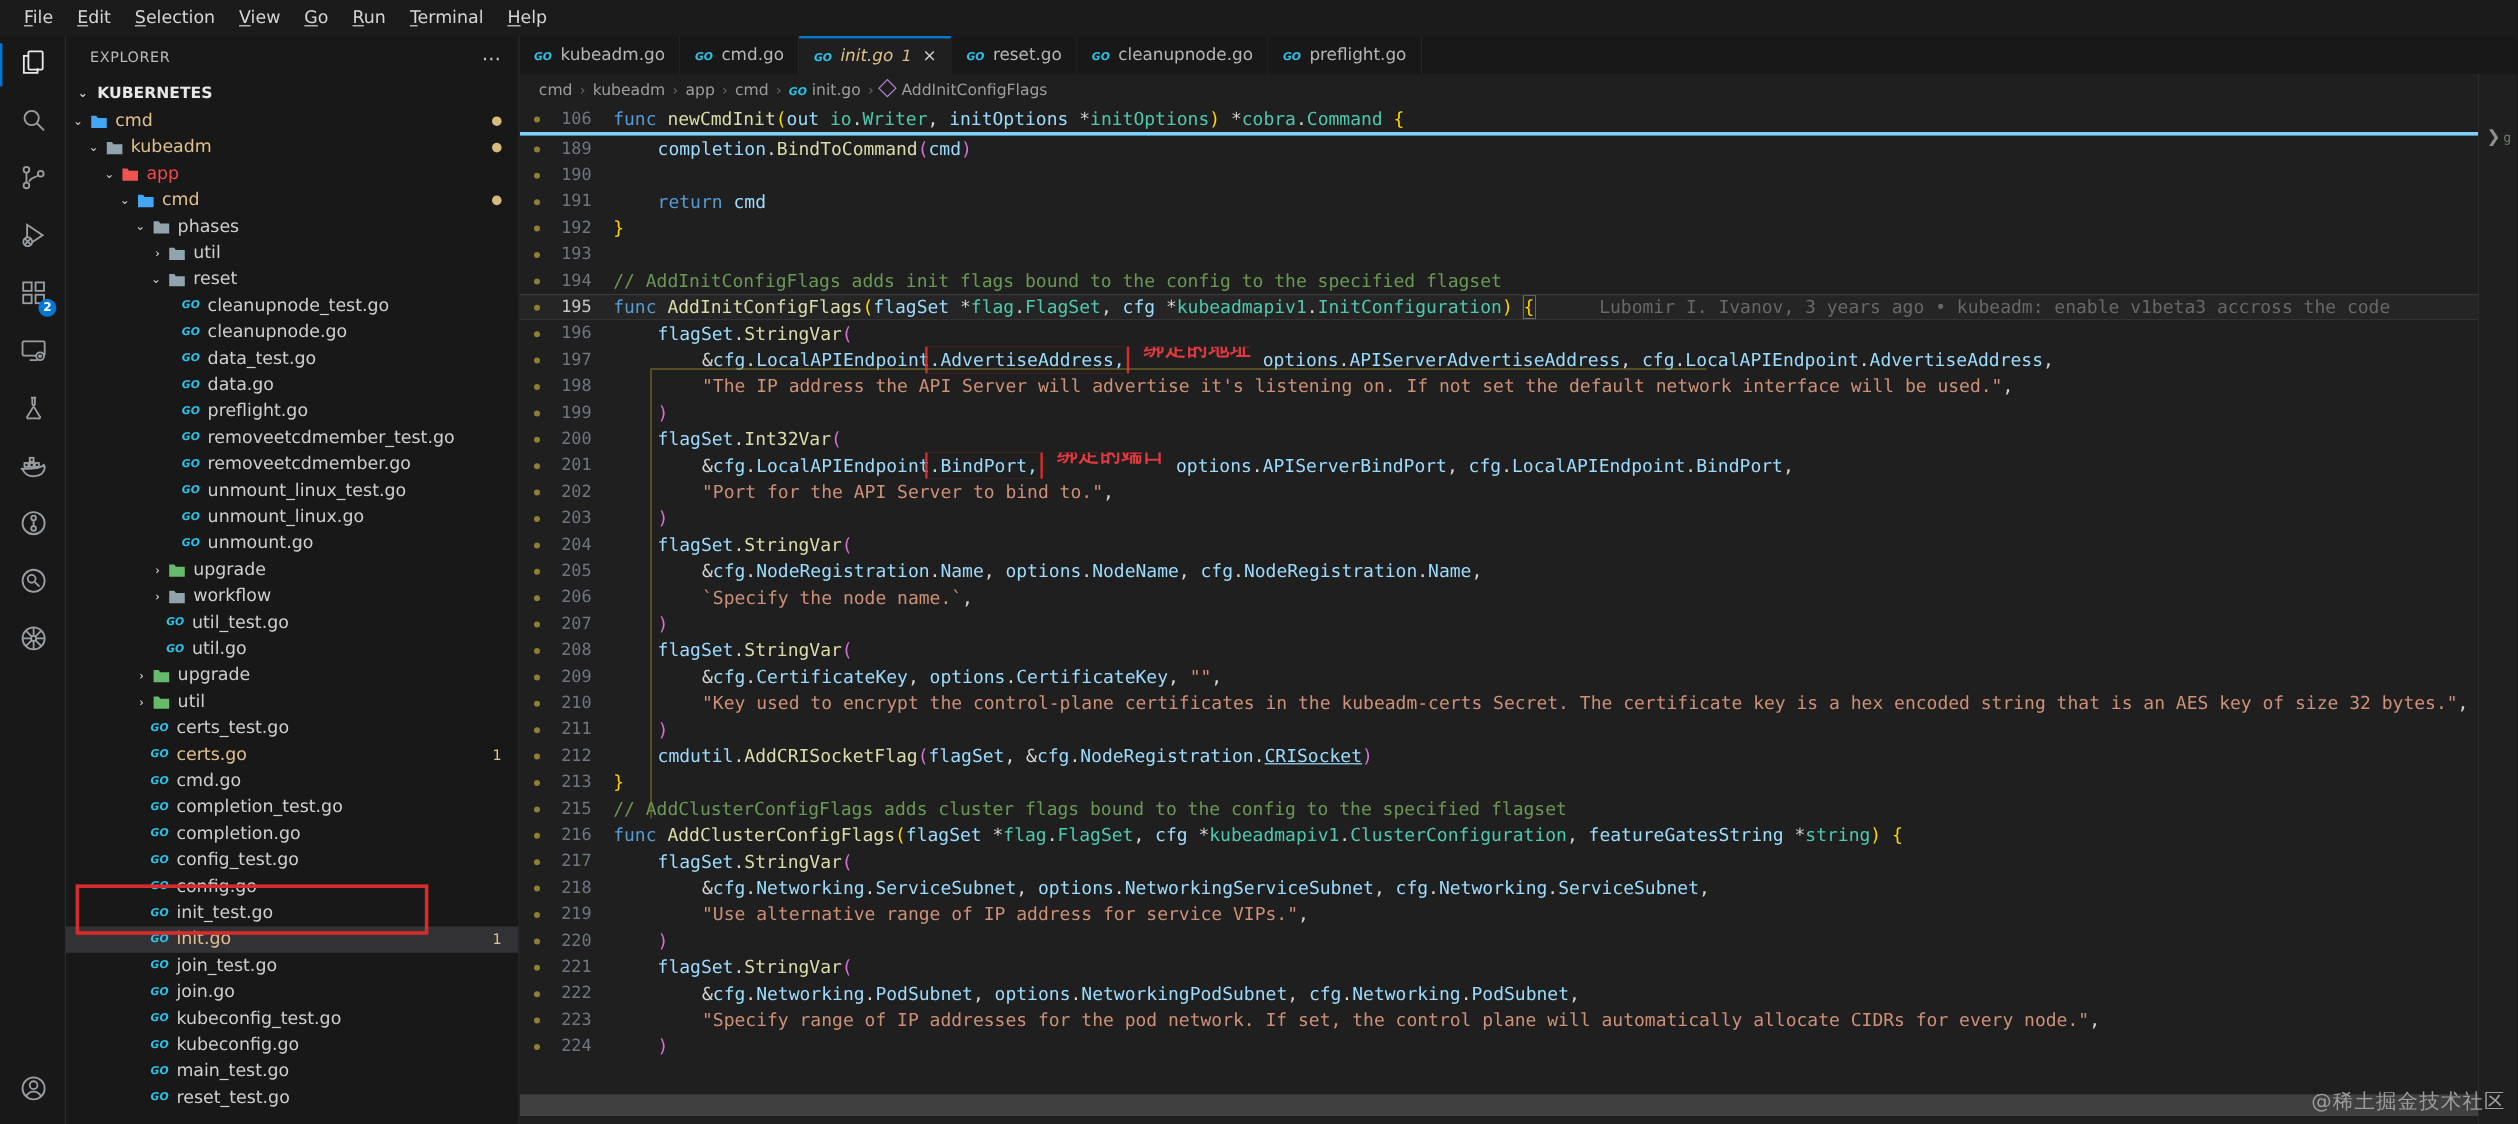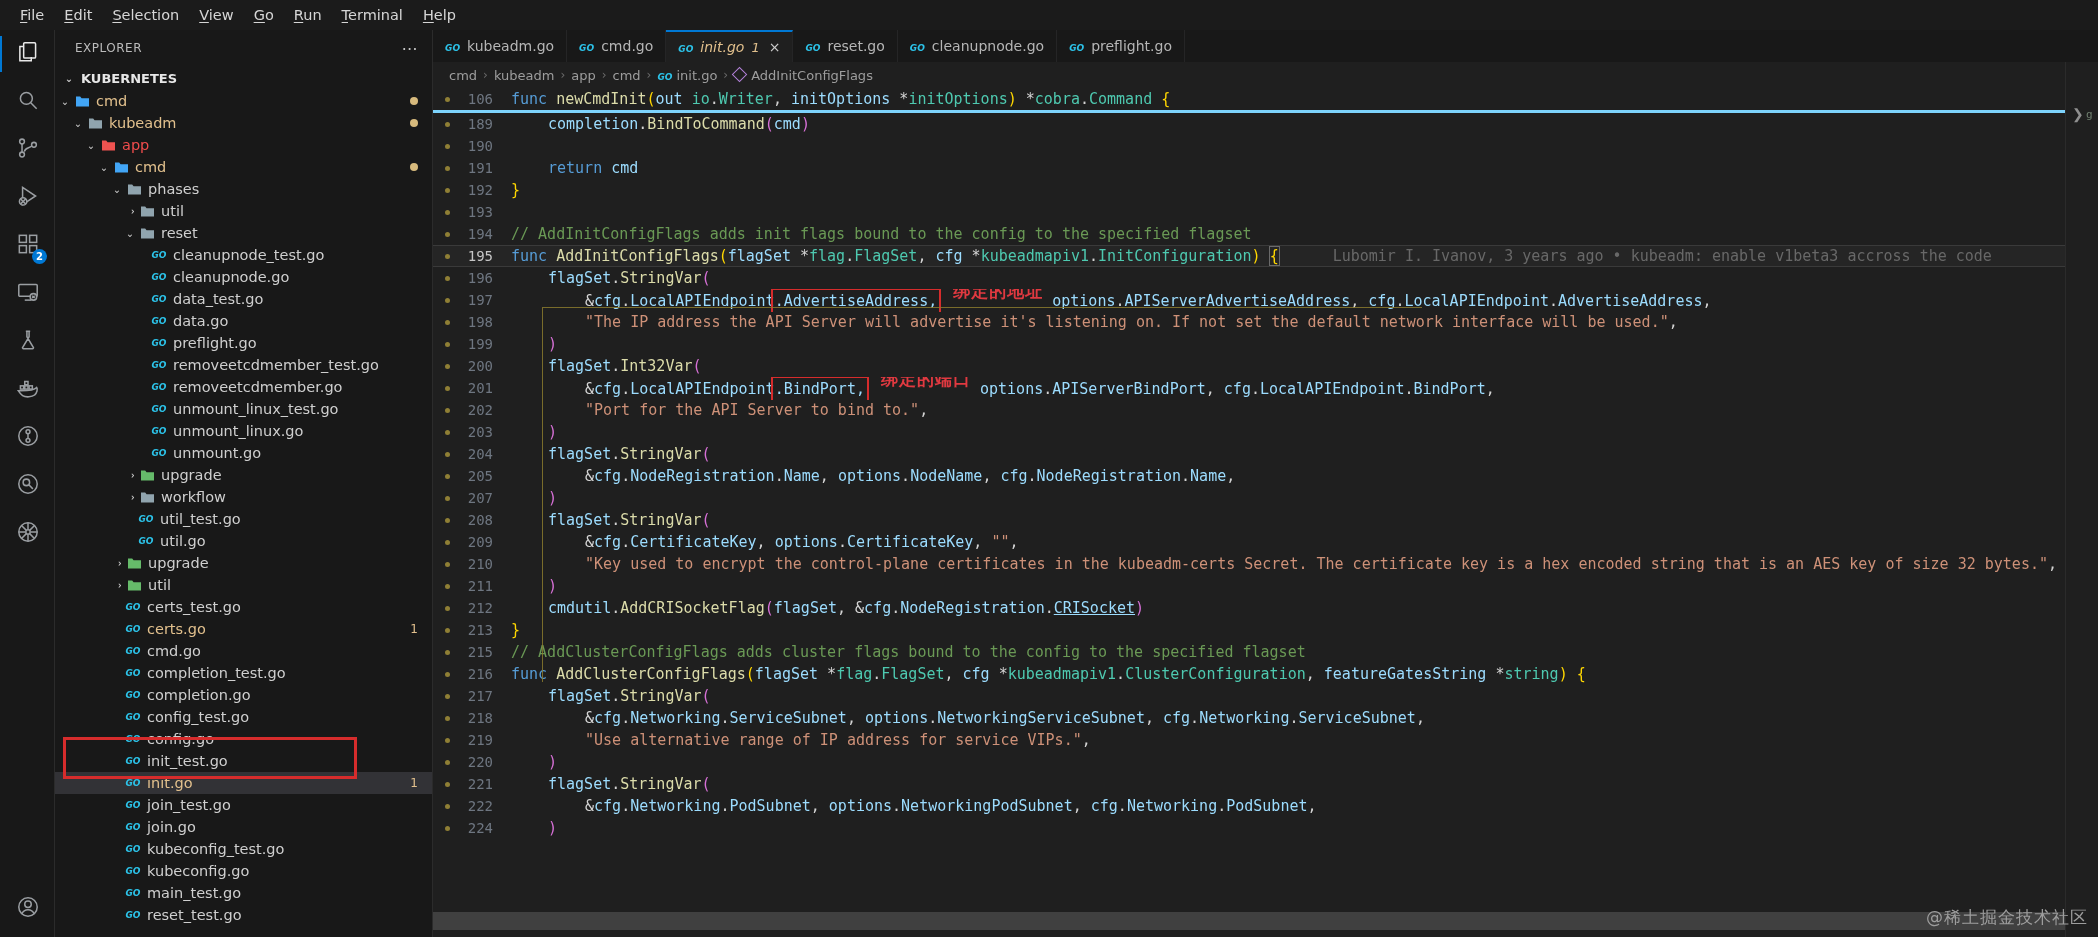--- a/index.html
+++ b/index.html
@@ -617,20 +617,25 @@
             <span class="num">204</span>
             <span class="code" style="padding-left:37px"><span class="tk-v">flagSet</span><span class="tk-p">.</span><span class="tk-f">StringVar</span><span class="tk-m">(</span></span>
           </div>
           <div class="cl">
             <span class="dot"></span>
             <span class="num">205</span>
             <span class="code" style="padding-left:74px"><span class="tk-p">&amp;</span><span class="tk-v">cfg</span><span class="tk-p">.</span><span class="tk-v">NodeRegistration</span><span class="tk-p">.</span><span class="tk-v">Name</span><span class="tk-p">, </span><span class="tk-v">options</span><span class="tk-p">.</span><span class="tk-v">NodeName</span><span class="tk-p">, </span><span class="tk-v">cfg</span><span class="tk-p">.</span><span class="tk-v">NodeRegistration</span><span class="tk-p">.</span><span class="tk-v">Name</span><span class="tk-p">,</span></span>
           </div>
           <div class="cl">
             <span class="dot"></span>
+            <span class="num">206</span>
+            <span class="code" style="padding-left:74px"><span class="tk-s">`Specify the node name.`</span><span class="tk-p">,</span></span>
+          </div>
+          <div class="cl">
+            <span class="dot"></span>
             <span class="num">207</span>
             <span class="code" style="padding-left:37px"><span class="tk-m">)</span></span>
           </div>
           <div class="cl">
             <span class="dot"></span>
             <span class="num">208</span>
             <span class="code" style="padding-left:37px"><span class="tk-v">flagSet</span><span class="tk-p">.</span><span class="tk-f">StringVar</span><span class="tk-m">(</span></span>
           </div>
           <div class="cl">
             <span class="dot"></span>
@@ -689,20 +694,25 @@
           </div>
           <div class="cl">
             <span class="dot"></span>
             <span class="num">221</span>
             <span class="code" style="padding-left:37px"><span class="tk-v">flagSet</span><span class="tk-p">.</span><span class="tk-f">StringVar</span><span class="tk-m">(</span></span>
           </div>
           <div class="cl">
             <span class="dot"></span>
             <span class="num">222</span>
             <span class="code" style="padding-left:74px"><span class="tk-p">&amp;</span><span class="tk-v">cfg</span><span class="tk-p">.</span><span class="tk-v">Networking</span><span class="tk-p">.</span><span class="tk-v">PodSubnet</span><span class="tk-p">, </span><span class="tk-v">options</span><span class="tk-p">.</span><span class="tk-v">NetworkingPodSubnet</span><span class="tk-p">, </span><span class="tk-v">cfg</span><span class="tk-p">.</span><span class="tk-v">Networking</span><span class="tk-p">.</span><span class="tk-v">PodSubnet</span><span class="tk-p">,</span></span>
+          </div>
+          <div class="cl">
+            <span class="dot"></span>
+            <span class="num">223</span>
+            <span class="code" style="padding-left:74px"><span class="tk-s">"Specify range of IP addresses for the pod network. If set, the control plane will automatically allocate CIDRs for every node."</span><span class="tk-p">,</span></span>
           </div>
           <div class="cl">
             <span class="dot"></span>
             <span class="num">224</span>
             <span class="code" style="padding-left:37px"><span class="tk-m">)</span></span>
           </div>
         </div>
       <div id="guide-h"></div>
       <div id="guide-v"></div>
       <div id="hscrollbar"></div>

